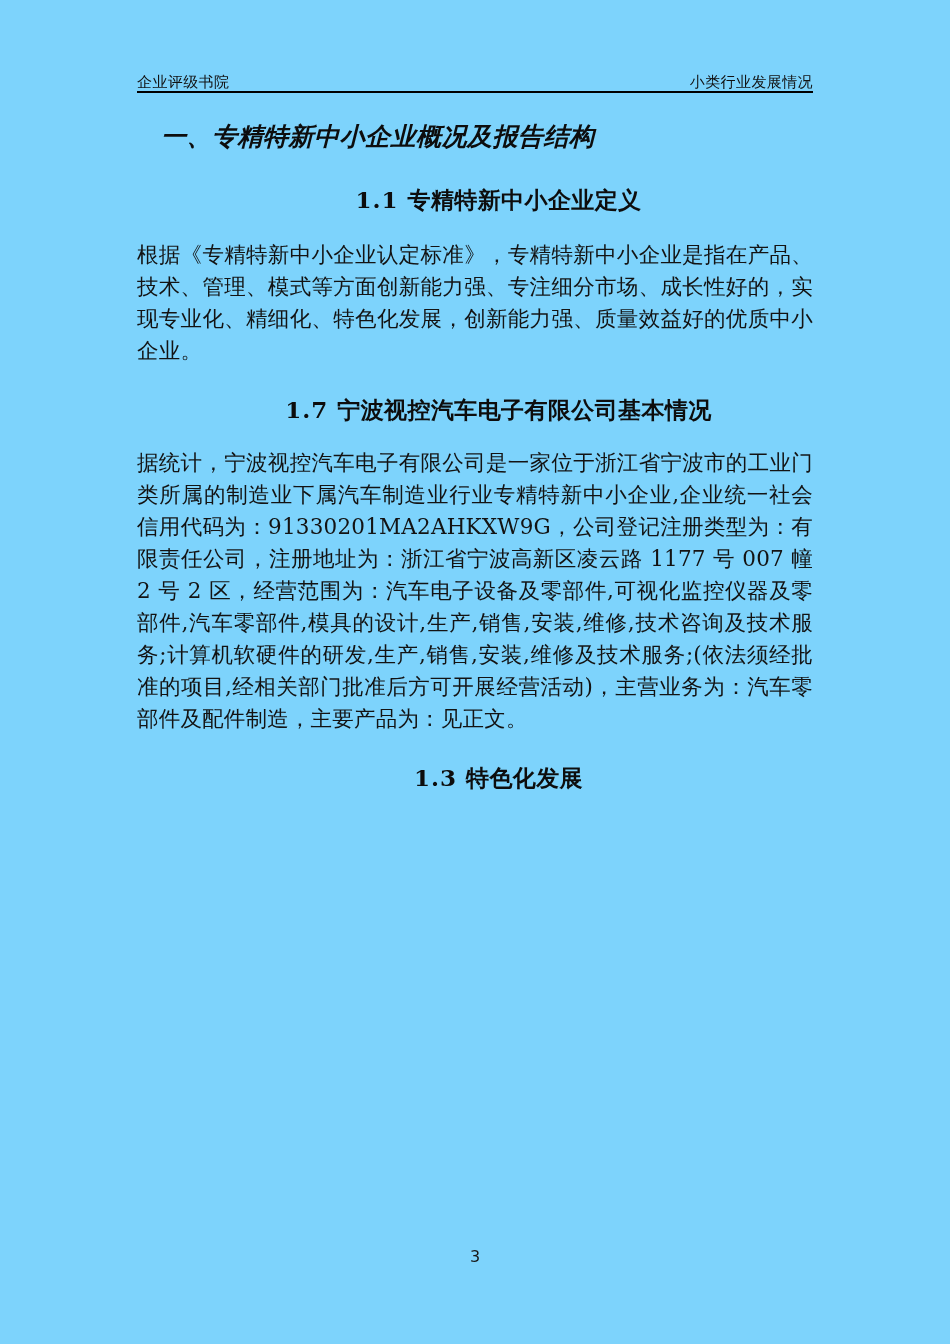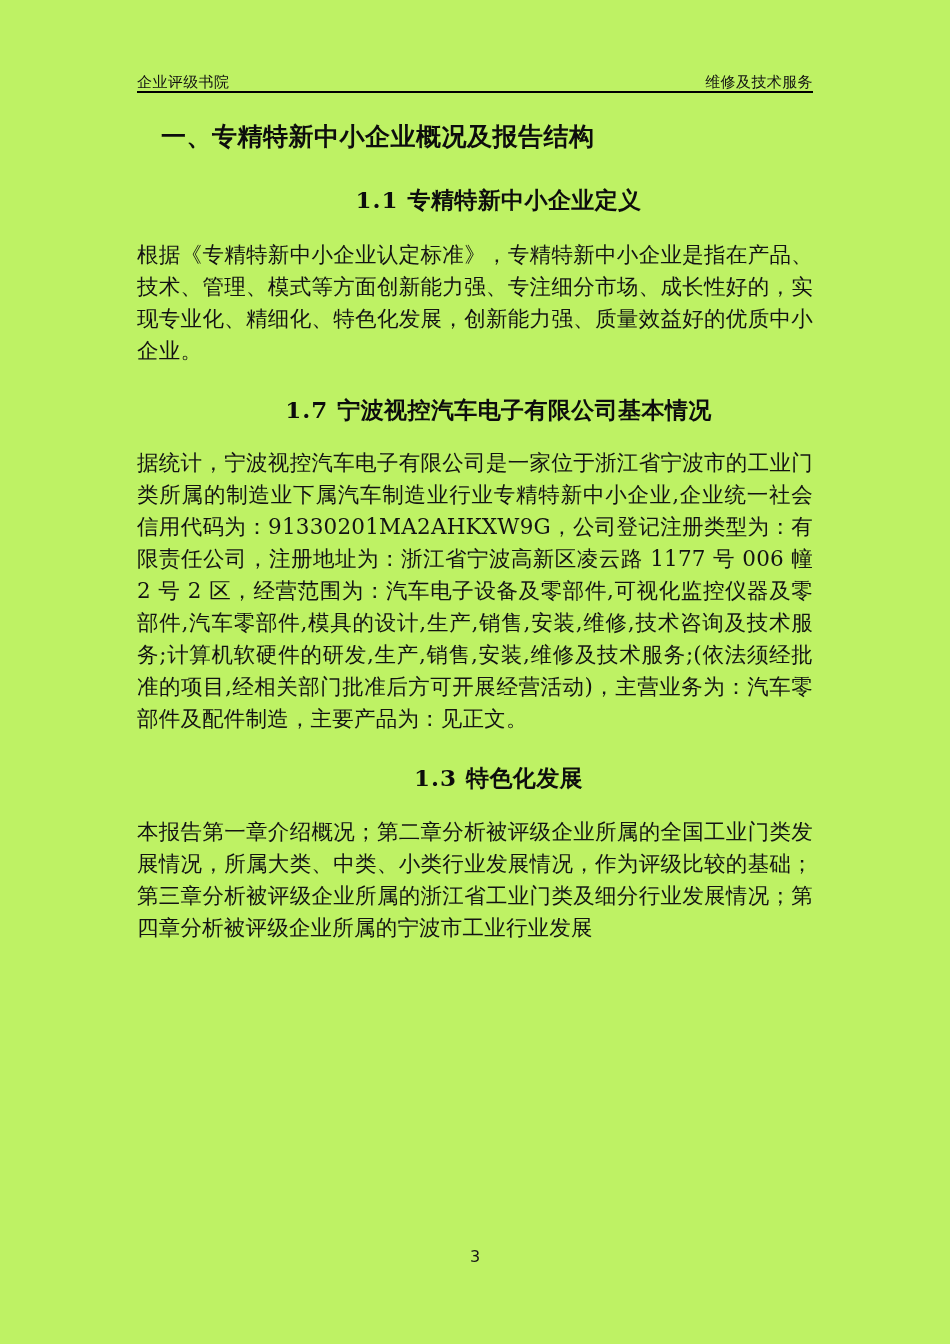--- a/index.html
+++ b/index.html
@@ -8,21 +8,21 @@
     background: #ffffff;
   }
   body {
     font-family: "DejaVu Serif", "Liberation Serif", serif;
     color: #1a1a1a;
   }
   .page {
     position: relative;
     width: 950px;
     height: 1344px;
-    background: #bef264;
+    background: #7dd3fc;
     box-sizing: border-box;
     overflow: hidden;
   }
 
   
   .header {
     position: absolute;
     left: 137px;
     top: 60px;
     width: 676px;
@@ -59,20 +59,21 @@
   
   h1.chapter-title {
     font-family: "DejaVu Sans", "Liberation Sans", sans-serif;
     font-weight: bold;
     font-size: 25px;
     line-height: 40px;
     margin: 0 0 0 0;
     padding: 9px 0 0 24px;
     letter-spacing: 0.5px;
     color: #0d0d0d;
+    font-style: italic;
   }
   h2.section-title {
     font-family: "DejaVu Sans", "Liberation Sans", sans-serif;
     font-weight: bold;
     font-size: 23px;
     line-height: 38px;
     margin: 0;
     padding: 24px 0 0 47px;
     letter-spacing: 0.4px;
     color: #0d0d0d;
@@ -116,40 +117,39 @@
     color: #161616;
   }
 </style>
 </head>
 <body>
 
 <div class="page">
 
   <div class="header">
     <span class="header-text">企业评级书院</span>
-    <span class="header-text">维修及技术服务</span>
+    <span class="header-text">小类行业发展情况</span>
   </div>
   <div class="header-rule"></div>
 
   <div class="content">
 
     <h1 class="chapter-title">一、专精特新中小企业概况及报告结构</h1>
 
     <h2 class="section-title">
       <span class="numlabel">1.1</span><span class="sep"></span><span>专精特新中小企业定义</span>
     </h2>
     <p class="body-par par-1-1">根据《专精特新中小企业认定标准》，专精特新中小企业是指在产品、技术、管理、模式等方面创新能力强、专注细分市场、成长性好的，实现专业化、精细化、特色化发展，创新能力强、质量效益好的优质中小企业。</p>
 
     <h2 class="section-title">
       <span class="numlabel">1.7</span><span class="sep"></span><span>宁波视控汽车电子有限公司基本情况</span>
     </h2>
-    <p class="body-par par-1-2">据统计，宁波视控汽车电子有限公司是一家位于浙江省宁波市的工业门类所属的制造业下属汽车制造业行业专精特新中小企业,企业统一社会信用代码为：91330201MA2AHKXW9G，公司登记注册类型为：有限责任公司，注册地址为：浙江省宁波高新区凌云路 1177 号 006 幢 2 号 2 区，经营范围为：汽车电子设备及零部件,可视化监控仪器及零部件,汽车零部件,模具的设计,生产,销售,安装,维修,技术咨询及技术服务;计算机软硬件的研发,生产,销售,安装,维修及技术服务;(依法须经批准的项目,经相关部门批准后方可开展经营活动)，主营业务为：汽车零部件及配件制造，主要产品为：见正文。</p>
+    <p class="body-par par-1-2">据统计，宁波视控汽车电子有限公司是一家位于浙江省宁波市的工业门类所属的制造业下属汽车制造业行业专精特新中小企业,企业统一社会信用代码为：91330201MA2AHKXW9G，公司登记注册类型为：有限责任公司，注册地址为：浙江省宁波高新区凌云路 1177 号 007 幢 2 号 2 区，经营范围为：汽车电子设备及零部件,可视化监控仪器及零部件,汽车零部件,模具的设计,生产,销售,安装,维修,技术咨询及技术服务;计算机软硬件的研发,生产,销售,安装,维修及技术服务;(依法须经批准的项目,经相关部门批准后方可开展经营活动)，主营业务为：汽车零部件及配件制造，主要产品为：见正文。</p>
 
     <h2 class="section-title">
       <span class="numlabel">1.3</span><span class="sep"></span><span>特色化发展</span>
     </h2>
-    <p class="body-par par-1-3">本报告第一章介绍概况；第二章分析被评级企业所属的全国工业门类发展情况，所属大类、中类、小类行业发展情况，作为评级比较的基础；第三章分析被评级企业所属的浙江省工业门类及细分行业发展情况；第四章分析被评级企业所属的宁波市工业行业发展</p>
 
   </div>
 
   <div class="page-number">3</div>
 
 </div>
 
 </body></html>

